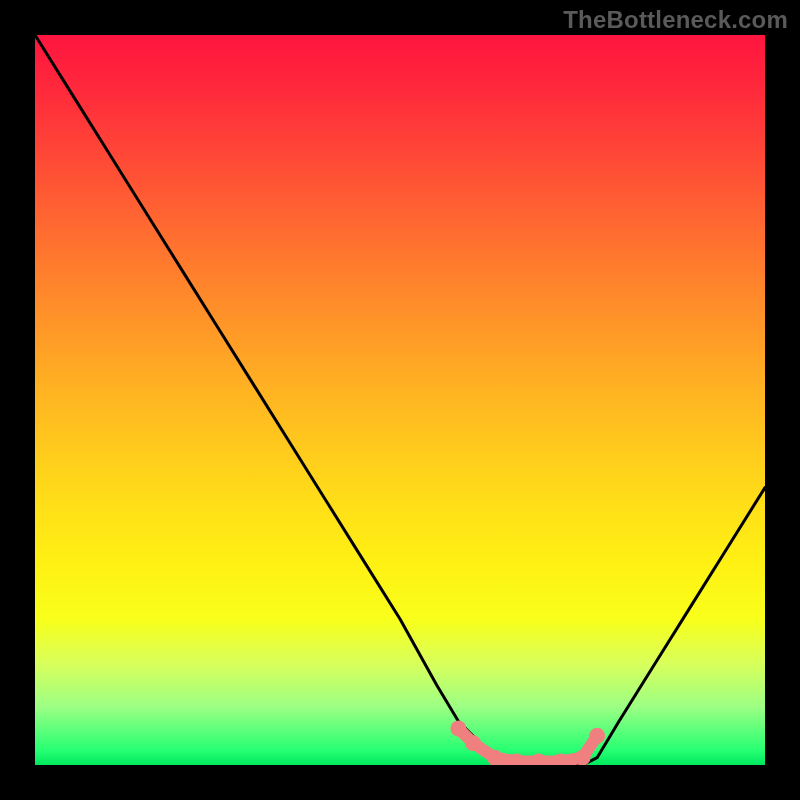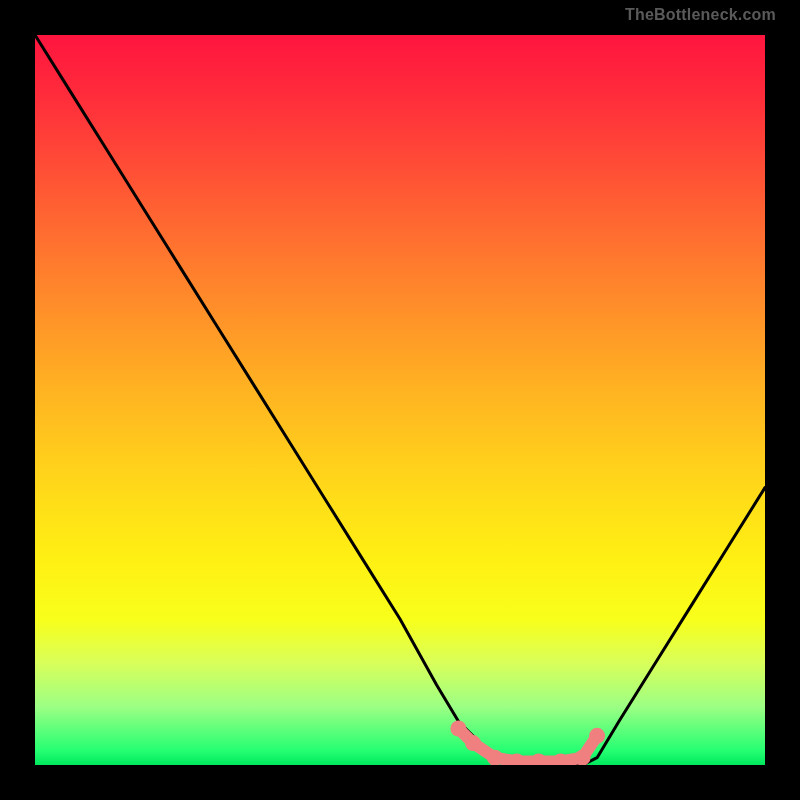--- a/index.html
+++ b/index.html
@@ -6,23 +6,23 @@
   html, body { width: 800px; height: 800px; overflow: hidden; background: #000; }
   .frame {
     position: relative;
     width: 800px;
     height: 800px;
     background: #000;
   }
   .watermark {
     position: absolute;
     top: 6px;
-    right: 24px;
+    right: 12px;
     font-family: Arial, Helvetica, sans-serif;
-    font-size: 16px;
+    font-size: 24px;
     font-weight: 600;
     color: #5a5a5a;
     letter-spacing: 0.2px;
     z-index: 50;
   }
   .plot-area {
     position: absolute;
     left: 35px;
     top: 35px;
     width: 730px;

